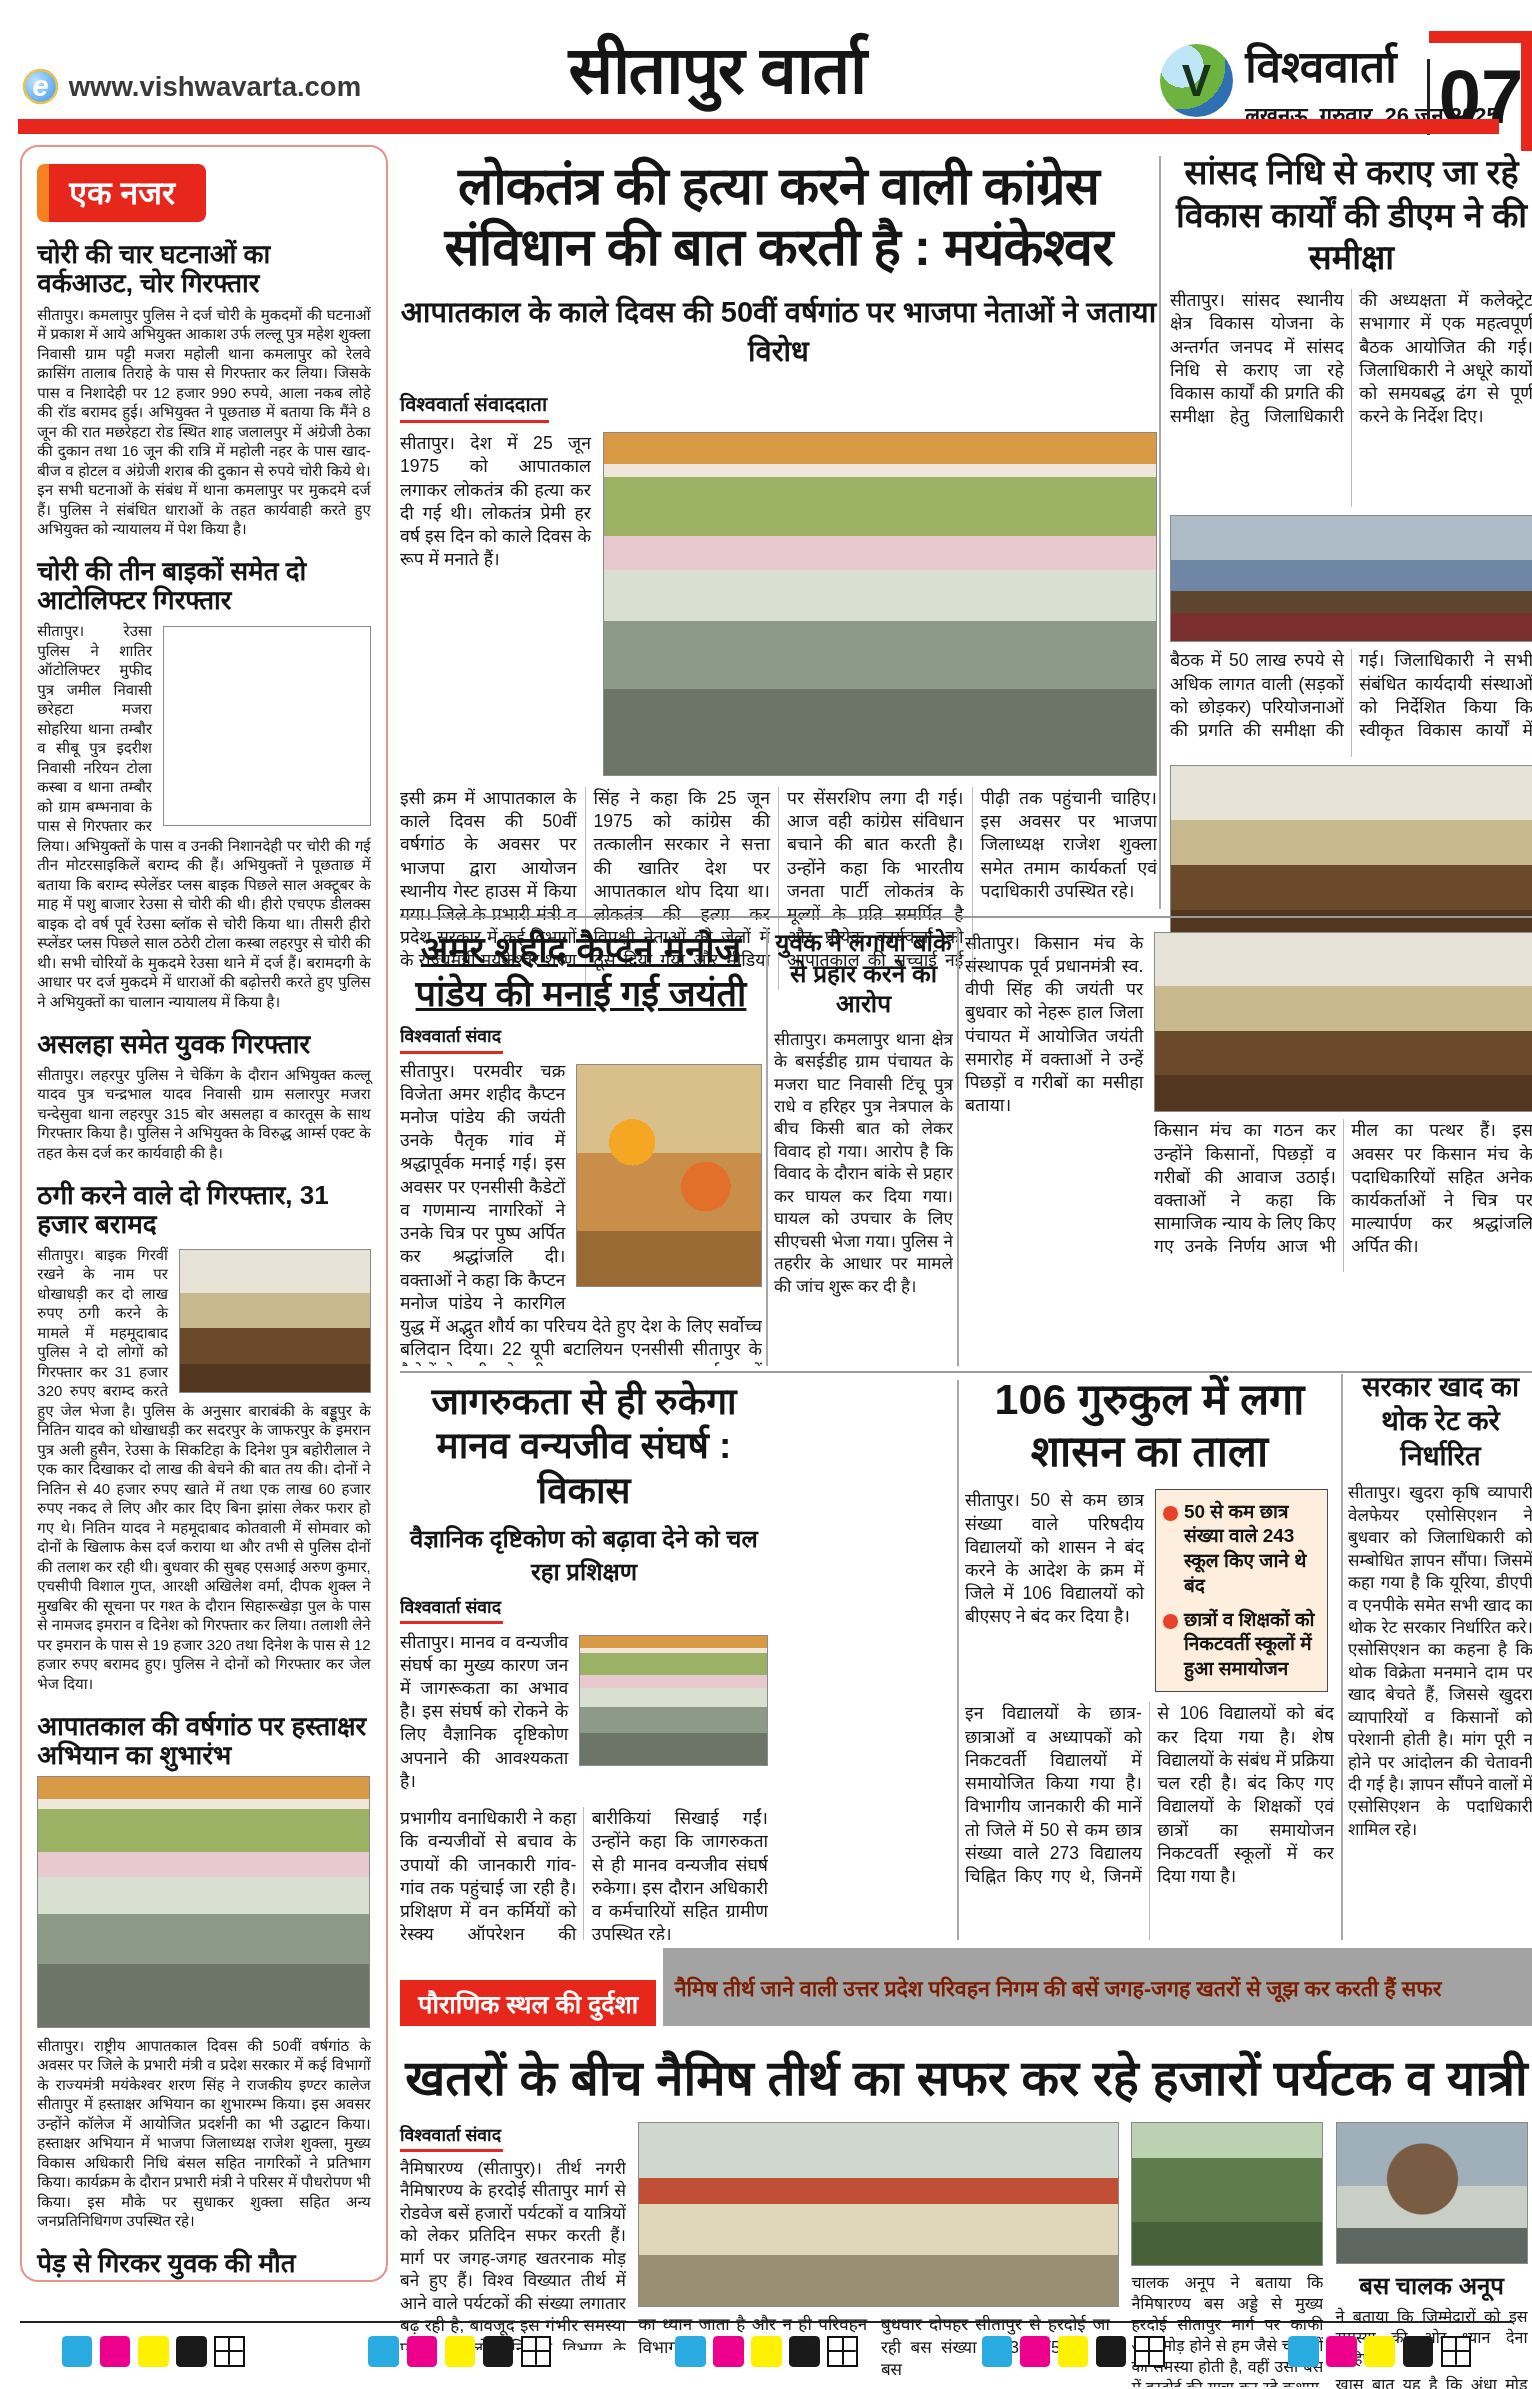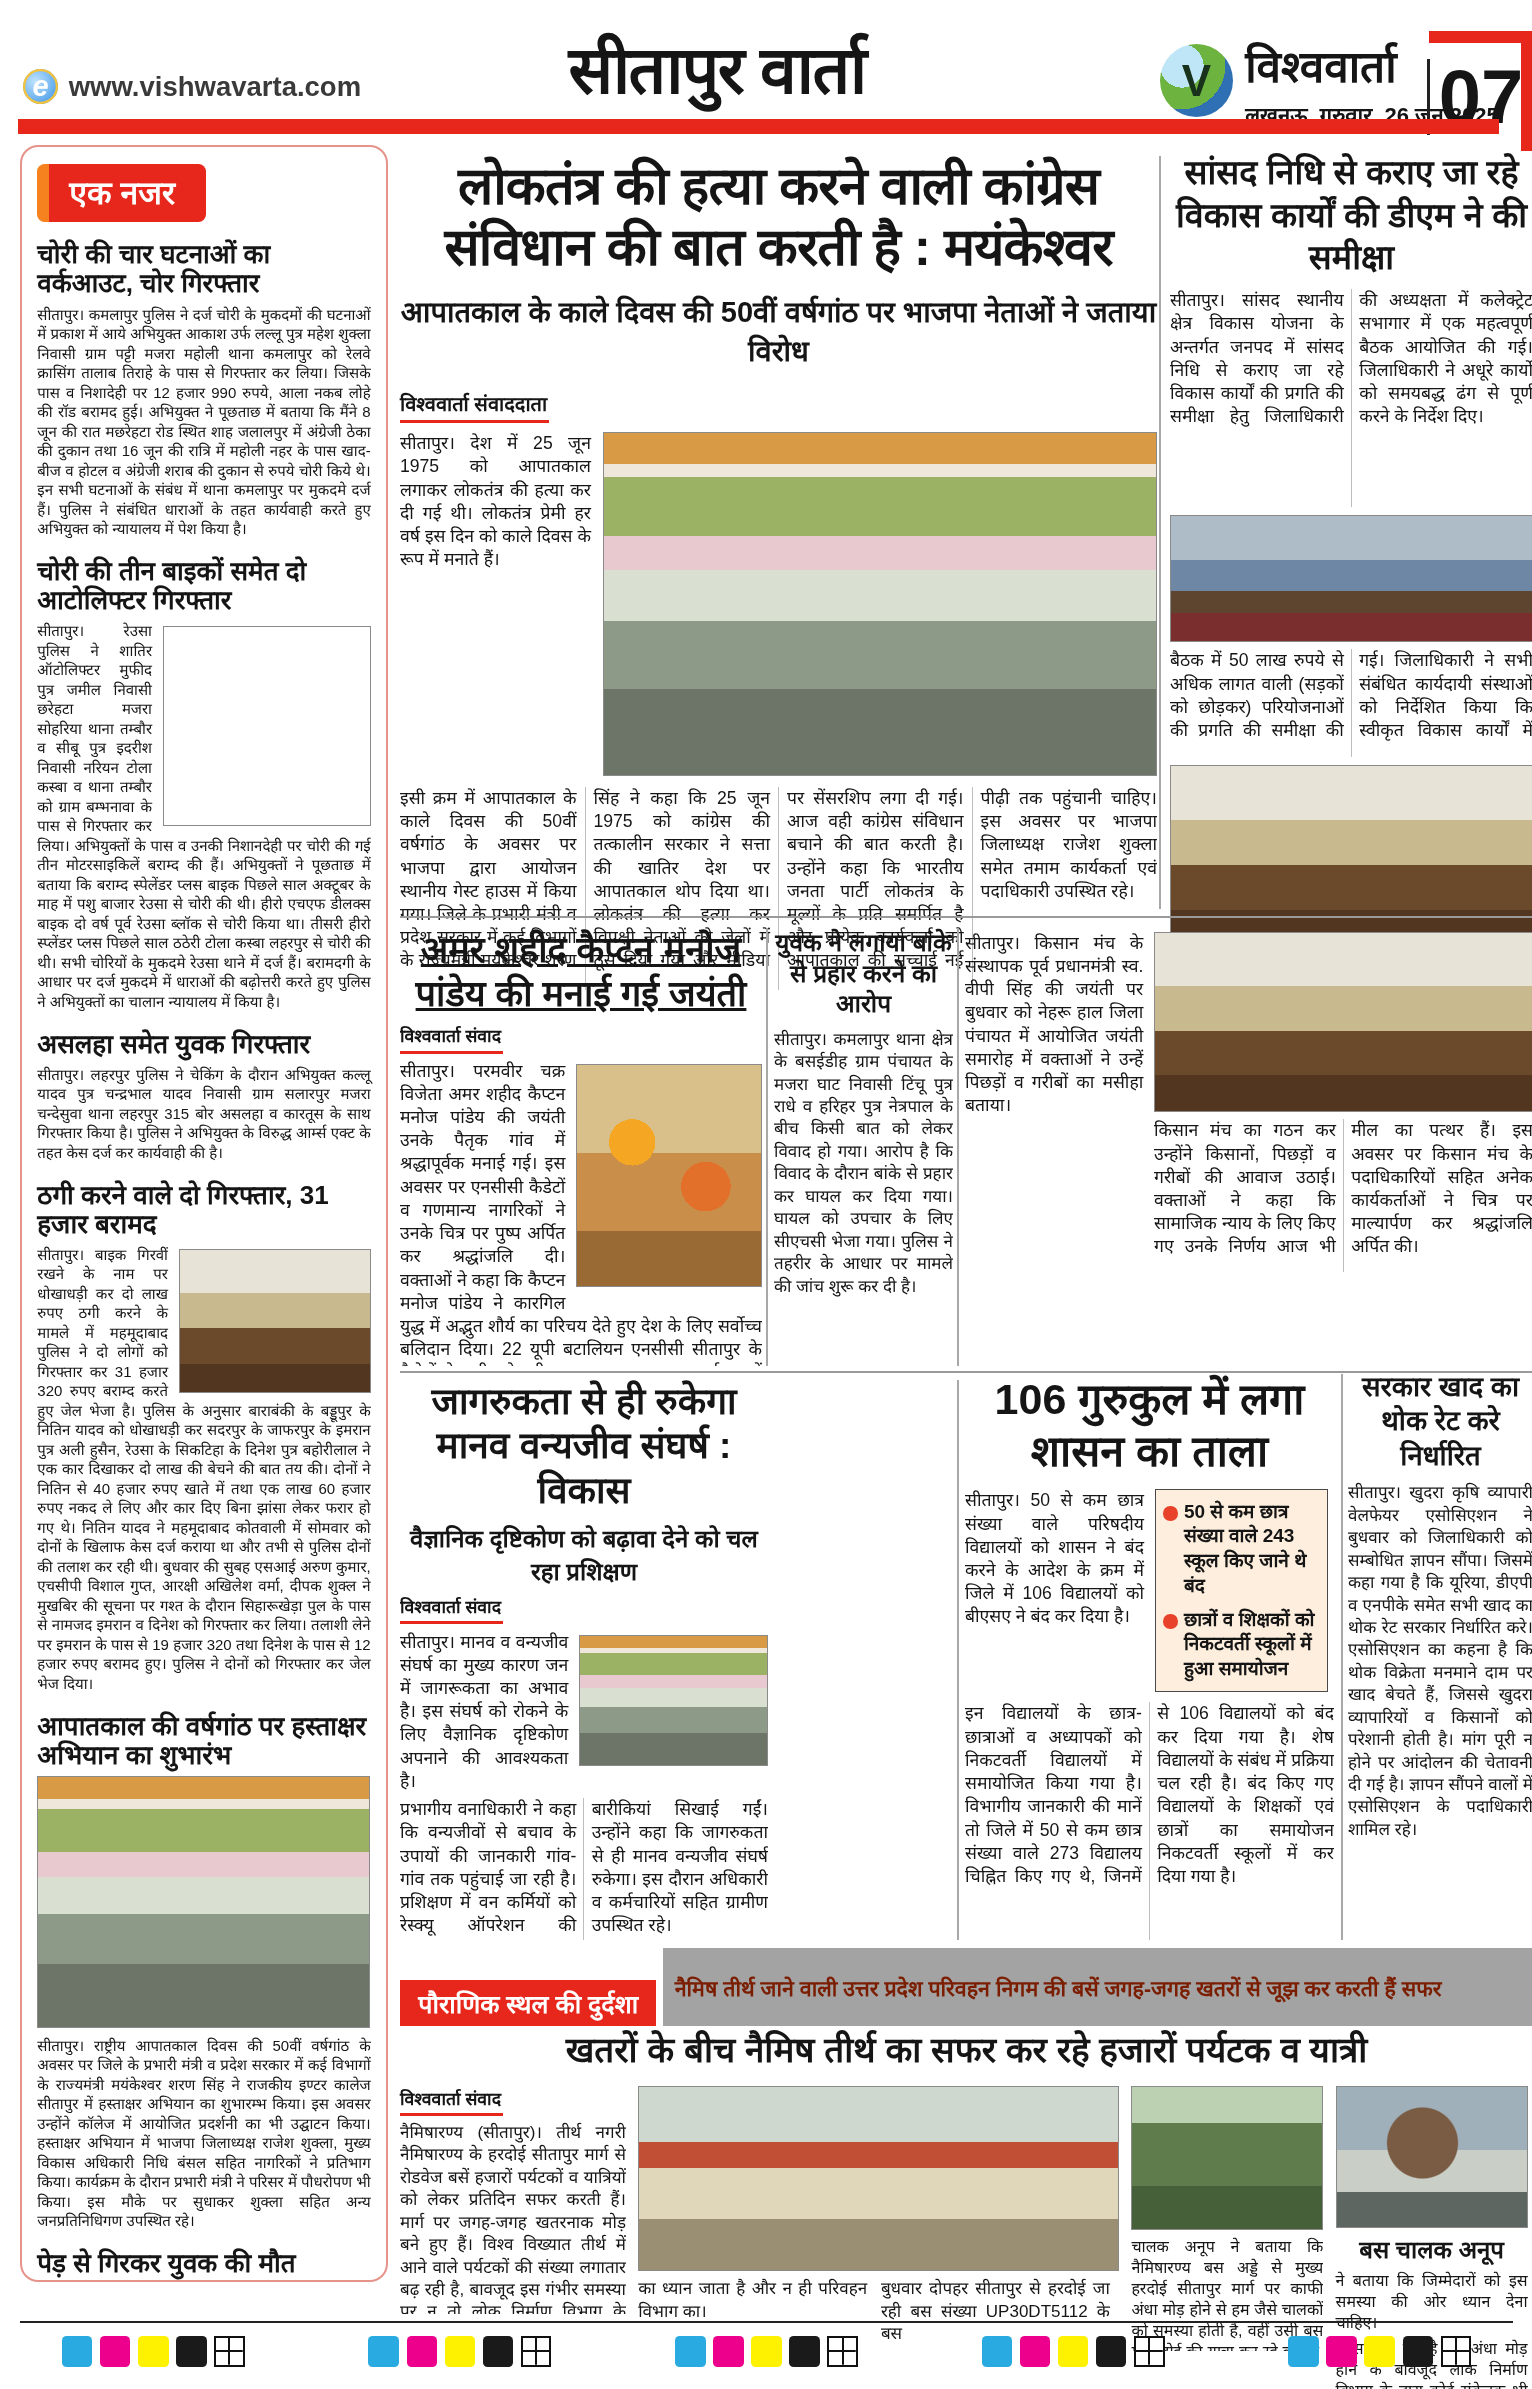--- a/index.html
+++ b/index.html
@@ -144,21 +144,21 @@
   <div class="hrule" style="left:400px;top:1371px;width:1133px;"></div>
 
   <div class="abs clip" style="left:400px;top:1380px;width:368px;height:560px;">
     <h1 class="ctr" style="font-size:37px;font-weight:800;line-height:1.2;">जागरुकता से ही रुकेगा मानव वन्यजीव संघर्ष : विकास</h1>
     <h2 class="ctr" style="font-size:24px;font-weight:700;margin-top:7.6px;">वैज्ञानिक दृष्टिकोण को बढ़ावा देने को चल रहा प्रशिक्षण</h2>
     <div style="margin-top:7.6px;"><span class="byline" style="font-size:17.6px;">विश्ववार्ता संवाद</span></div>
     <div>
       <div class="photo ph-a fl-r" style="width:189px;height:131px;"></div>
       <p class="bt">सीतापुर। मानव व वन्यजीव संघर्ष का मुख्य कारण जन में जागरूकता का अभाव है। इस संघर्ष को रोकने के लिए वैज्ञानिक दृष्टिकोण अपनाने की आवश्यकता है।</p>
     </div>
-    <div class="cols2 clip bt" style="margin-top:5px;height:191px;">प्रभागीय वनाधिकारी ने कहा कि वन्यजीवों से बचाव के उपायों की जानकारी गांव-गांव तक पहुंचाई जा रही है। प्रशिक्षण में वन कर्मियों को रेस्क्यू ऑपरेशन की बारीकियां सिखाई गईं। उन्होंने कहा कि जागरुकता से ही मानव वन्यजीव संघर्ष रुकेगा। इस दौरान अधिकारी व कर्मचारियों सहित ग्रामीण उपस्थित रहे।</div>
+    <div class="cols2 clip bt" style="margin-top:14px;height:191px;">प्रभागीय वनाधिकारी ने कहा कि वन्यजीवों से बचाव के उपायों की जानकारी गांव-गांव तक पहुंचाई जा रही है। प्रशिक्षण में वन कर्मियों को रेस्क्यू ऑपरेशन की बारीकियां सिखाई गईं। उन्होंने कहा कि जागरुकता से ही मानव वन्यजीव संघर्ष रुकेगा। इस दौरान अधिकारी व कर्मचारियों सहित ग्रामीण उपस्थित रहे।</div>
   </div>
 
   <div class="vrule" style="left:957px;top:1380px;height:560px;"></div>
 
   <div class="abs clip" style="left:965px;top:1374px;width:369px;height:566px;">
     <h1 class="ctr" style="font-size:43px;font-weight:800;line-height:1.2;">106 गुरुकुल में लगा शासन का ताला</h1>
     <div style="display:flex;gap:10.7px;margin-top:12.2px;">
       <p class="bt" style="width:179px;">सीतापुर। 50 से कम छात्र संख्या वाले परिषदीय विद्यालयों को शासन ने बंद करने के आदेश के क्रम में जिले में 106 विद्यालयों को बीएसए ने बंद कर दिया है।</p>
       <div style="width:173px;background:#fdeedd;border:1.5px solid #4a4a4a;padding:9.2px 7.6px;box-sizing:border-box;">
         <div style="display:flex;gap:6.1px;margin-bottom:9.2px;">
@@ -183,21 +183,21 @@
 
   <div class="abs" style="left:400px;top:1948px;width:1133px;">
     <div style="display:flex;gap:6.1px;align-items:stretch;">
       <div style="background:#e8271c;color:#fff;font-size:25px;font-weight:800;padding:6.1px 18.3px;display:flex;align-items:center;margin-top:32px;">
         <span>पौराणिक स्थल की दुर्दशा</span>
       </div>
       <div style="flex:1;background:#a3a3a3;color:#7a1d00;font-size:21.4px;font-weight:700;display:flex;align-items:center;padding:0 12.2px;">
         <span>नैमिष तीर्थ जाने वाली उत्तर प्रदेश परिवहन निगम की बसें जगह-जगह खतरों से जूझ कर करती हैं सफर</span>
       </div>
     </div>
-    <h1 class="ctr" style="font-size:35px;font-weight:800;line-height:1.15;margin-top:4px;">खतरों के बीच नैमिष तीर्थ का सफर कर रहे हजारों पर्यटक व यात्री</h1>
+    <h1 class="ctr" style="font-size:49px;font-weight:800;line-height:1.15;margin-top:24px;">खतरों के बीच नैमिष तीर्थ का सफर कर रहे हजारों पर्यटक व यात्री</h1>
     <div style="display:flex;gap:12.2px;margin-top:15.3px;">
       <div style="width:226px;">
         <span class="byline" style="font-size:17.6px;">विश्ववार्ता संवाद</span>
         <p class="bt clip" style="height:192px;font-size:17px;">नैमिषारण्य (सीतापुर)। तीर्थ नगरी नैमिषारण्य के हरदोई सीतापुर मार्ग से रोडवेज बसें हजारों पर्यटकों व यात्रियों को लेकर प्रतिदिन सफर करती हैं। मार्ग पर जगह-जगह खतरनाक मोड़ बने हुए हैं। विश्व विख्यात तीर्थ में आने वाले पर्यटकों की संख्या लगातार बढ़ रही है, बावजूद इस गंभीर समस्या पर न तो लोक निर्माण विभाग के किसी जिम्मेदार</p>
       </div>
       <div style="width:481px;">
         <div class="photo ph-g" style="width:481px;height:185px;"></div>
         <div style="display:flex;gap:13.7px;margin-top:7.6px;">
           <p class="bt" style="width:229px;font-size:17px;">का ध्यान जाता है और न ही परिवहन विभाग का।</p>
           <p class="bt" style="width:229px;font-size:17px;">बुधवार दोपहर सीतापुर से हरदोई जा रही बस संख्या UP30DT5112 के बस</p>

